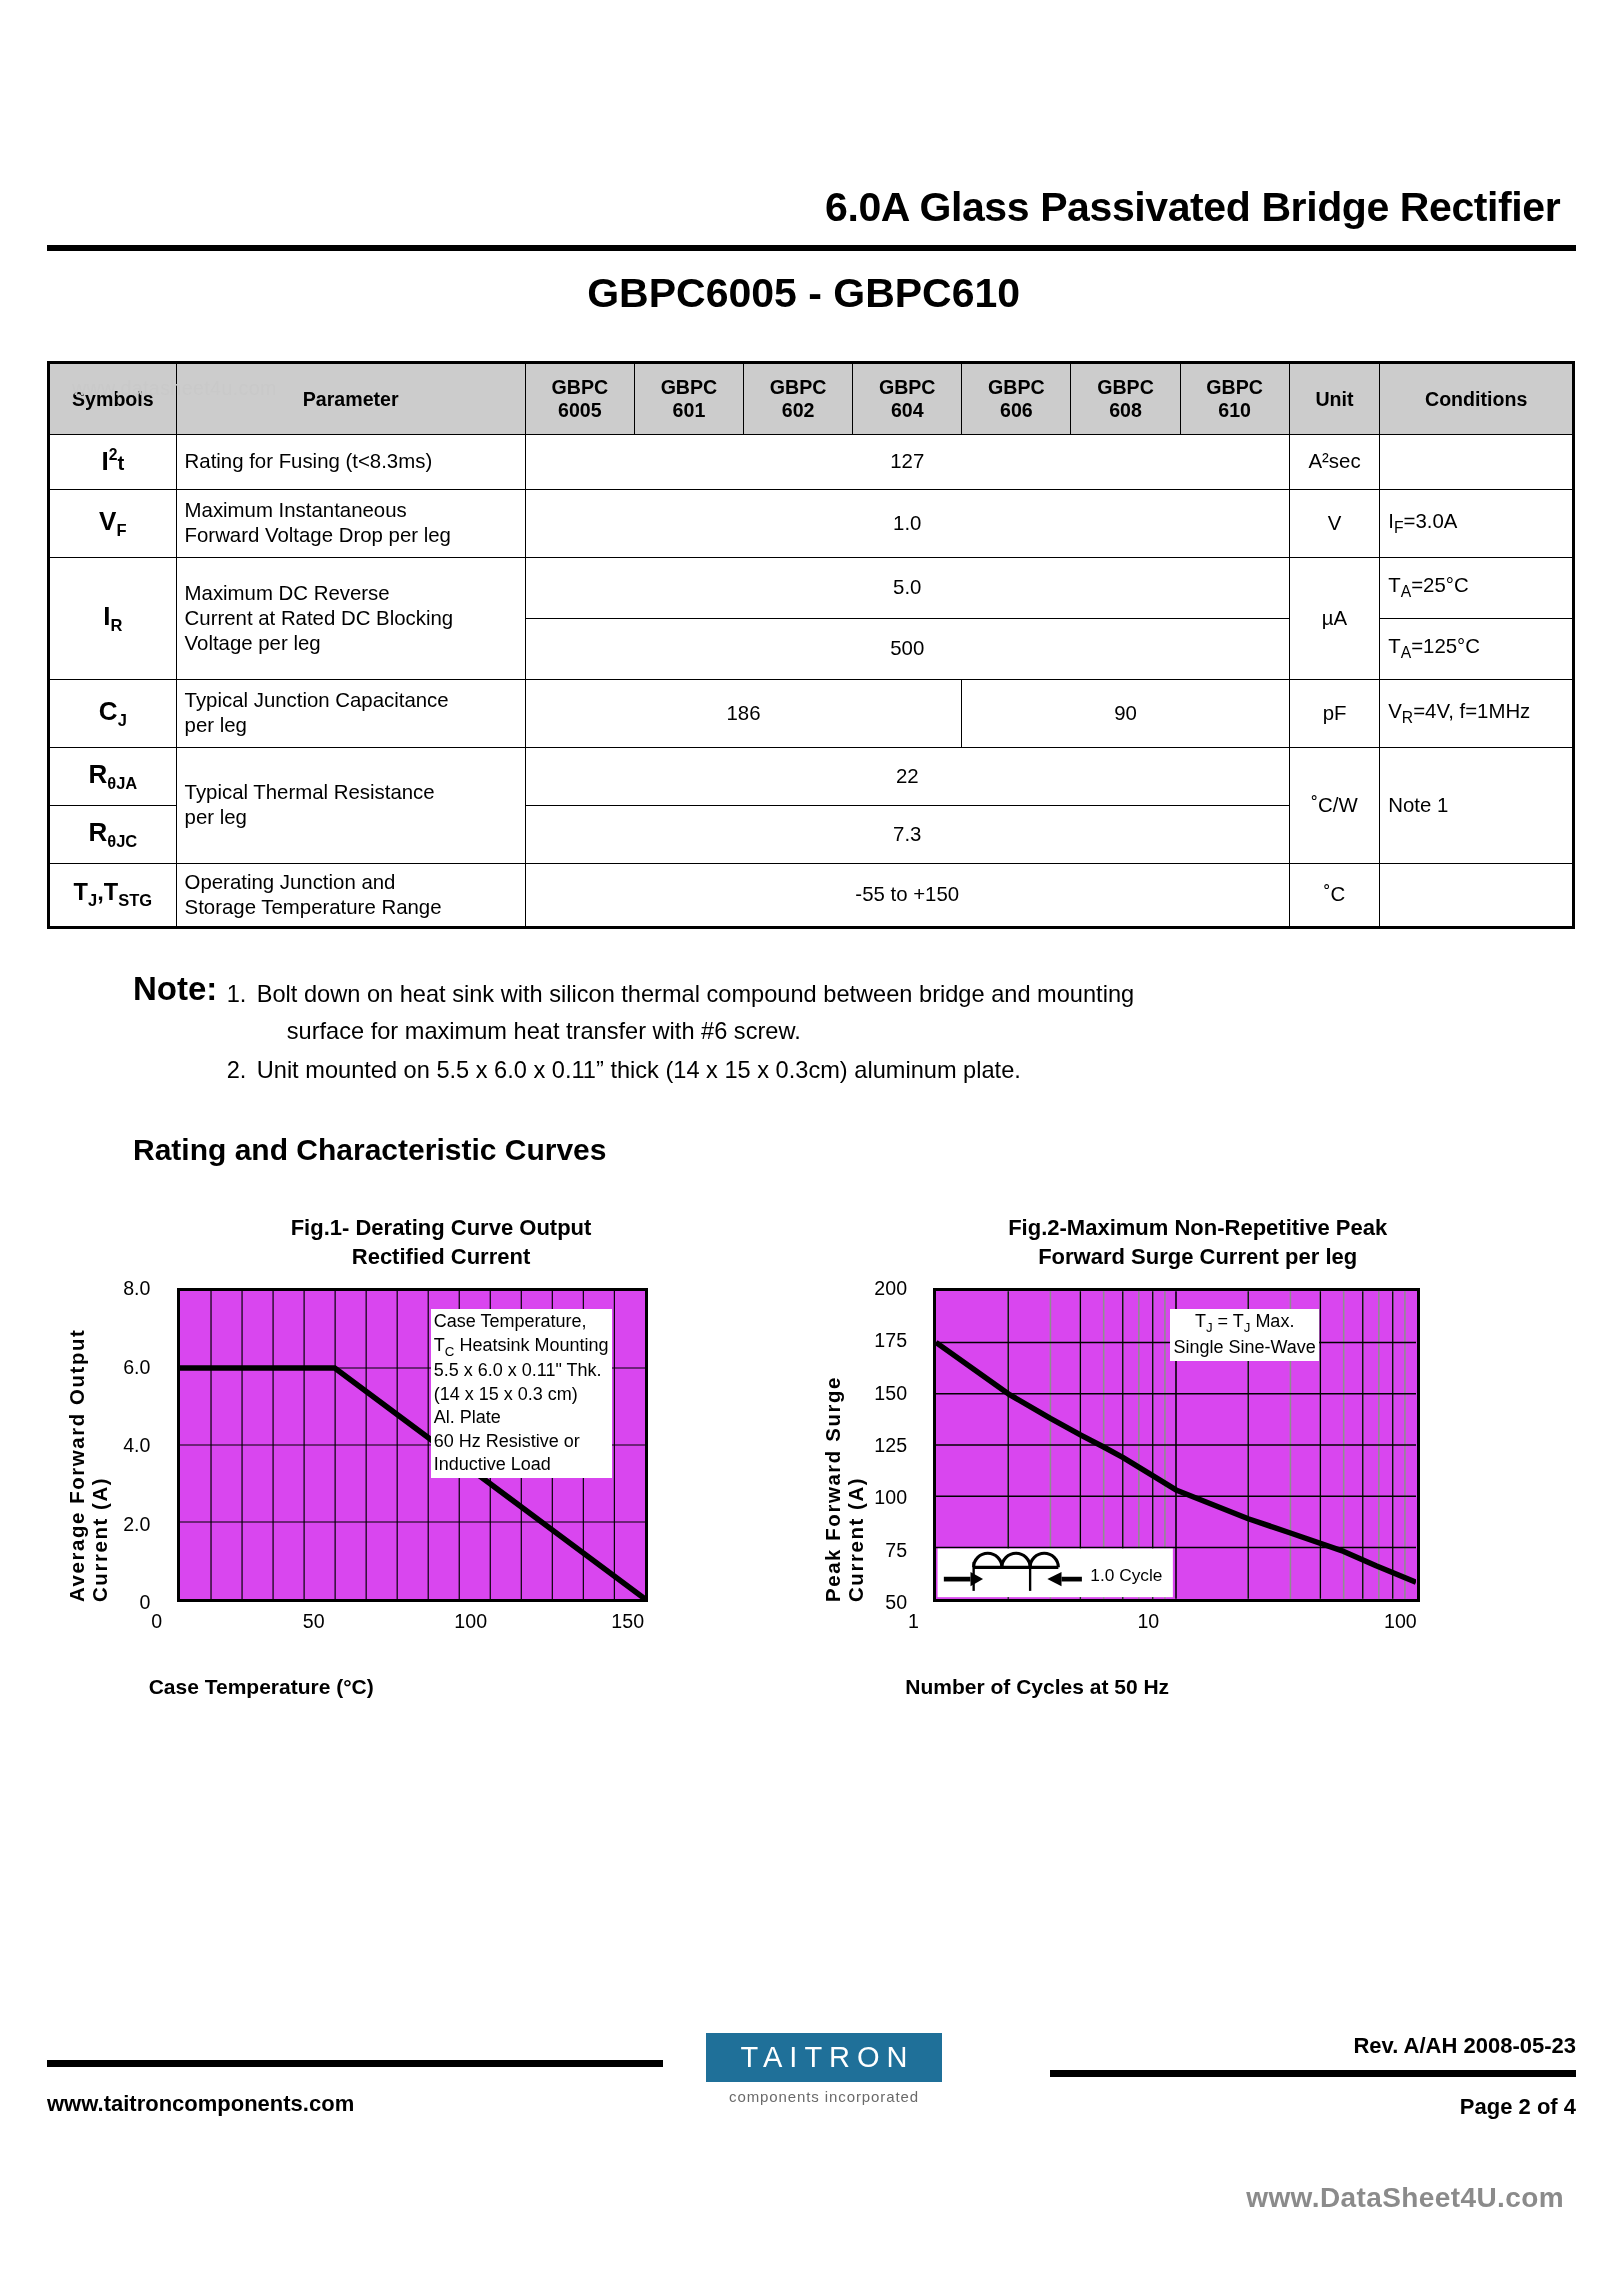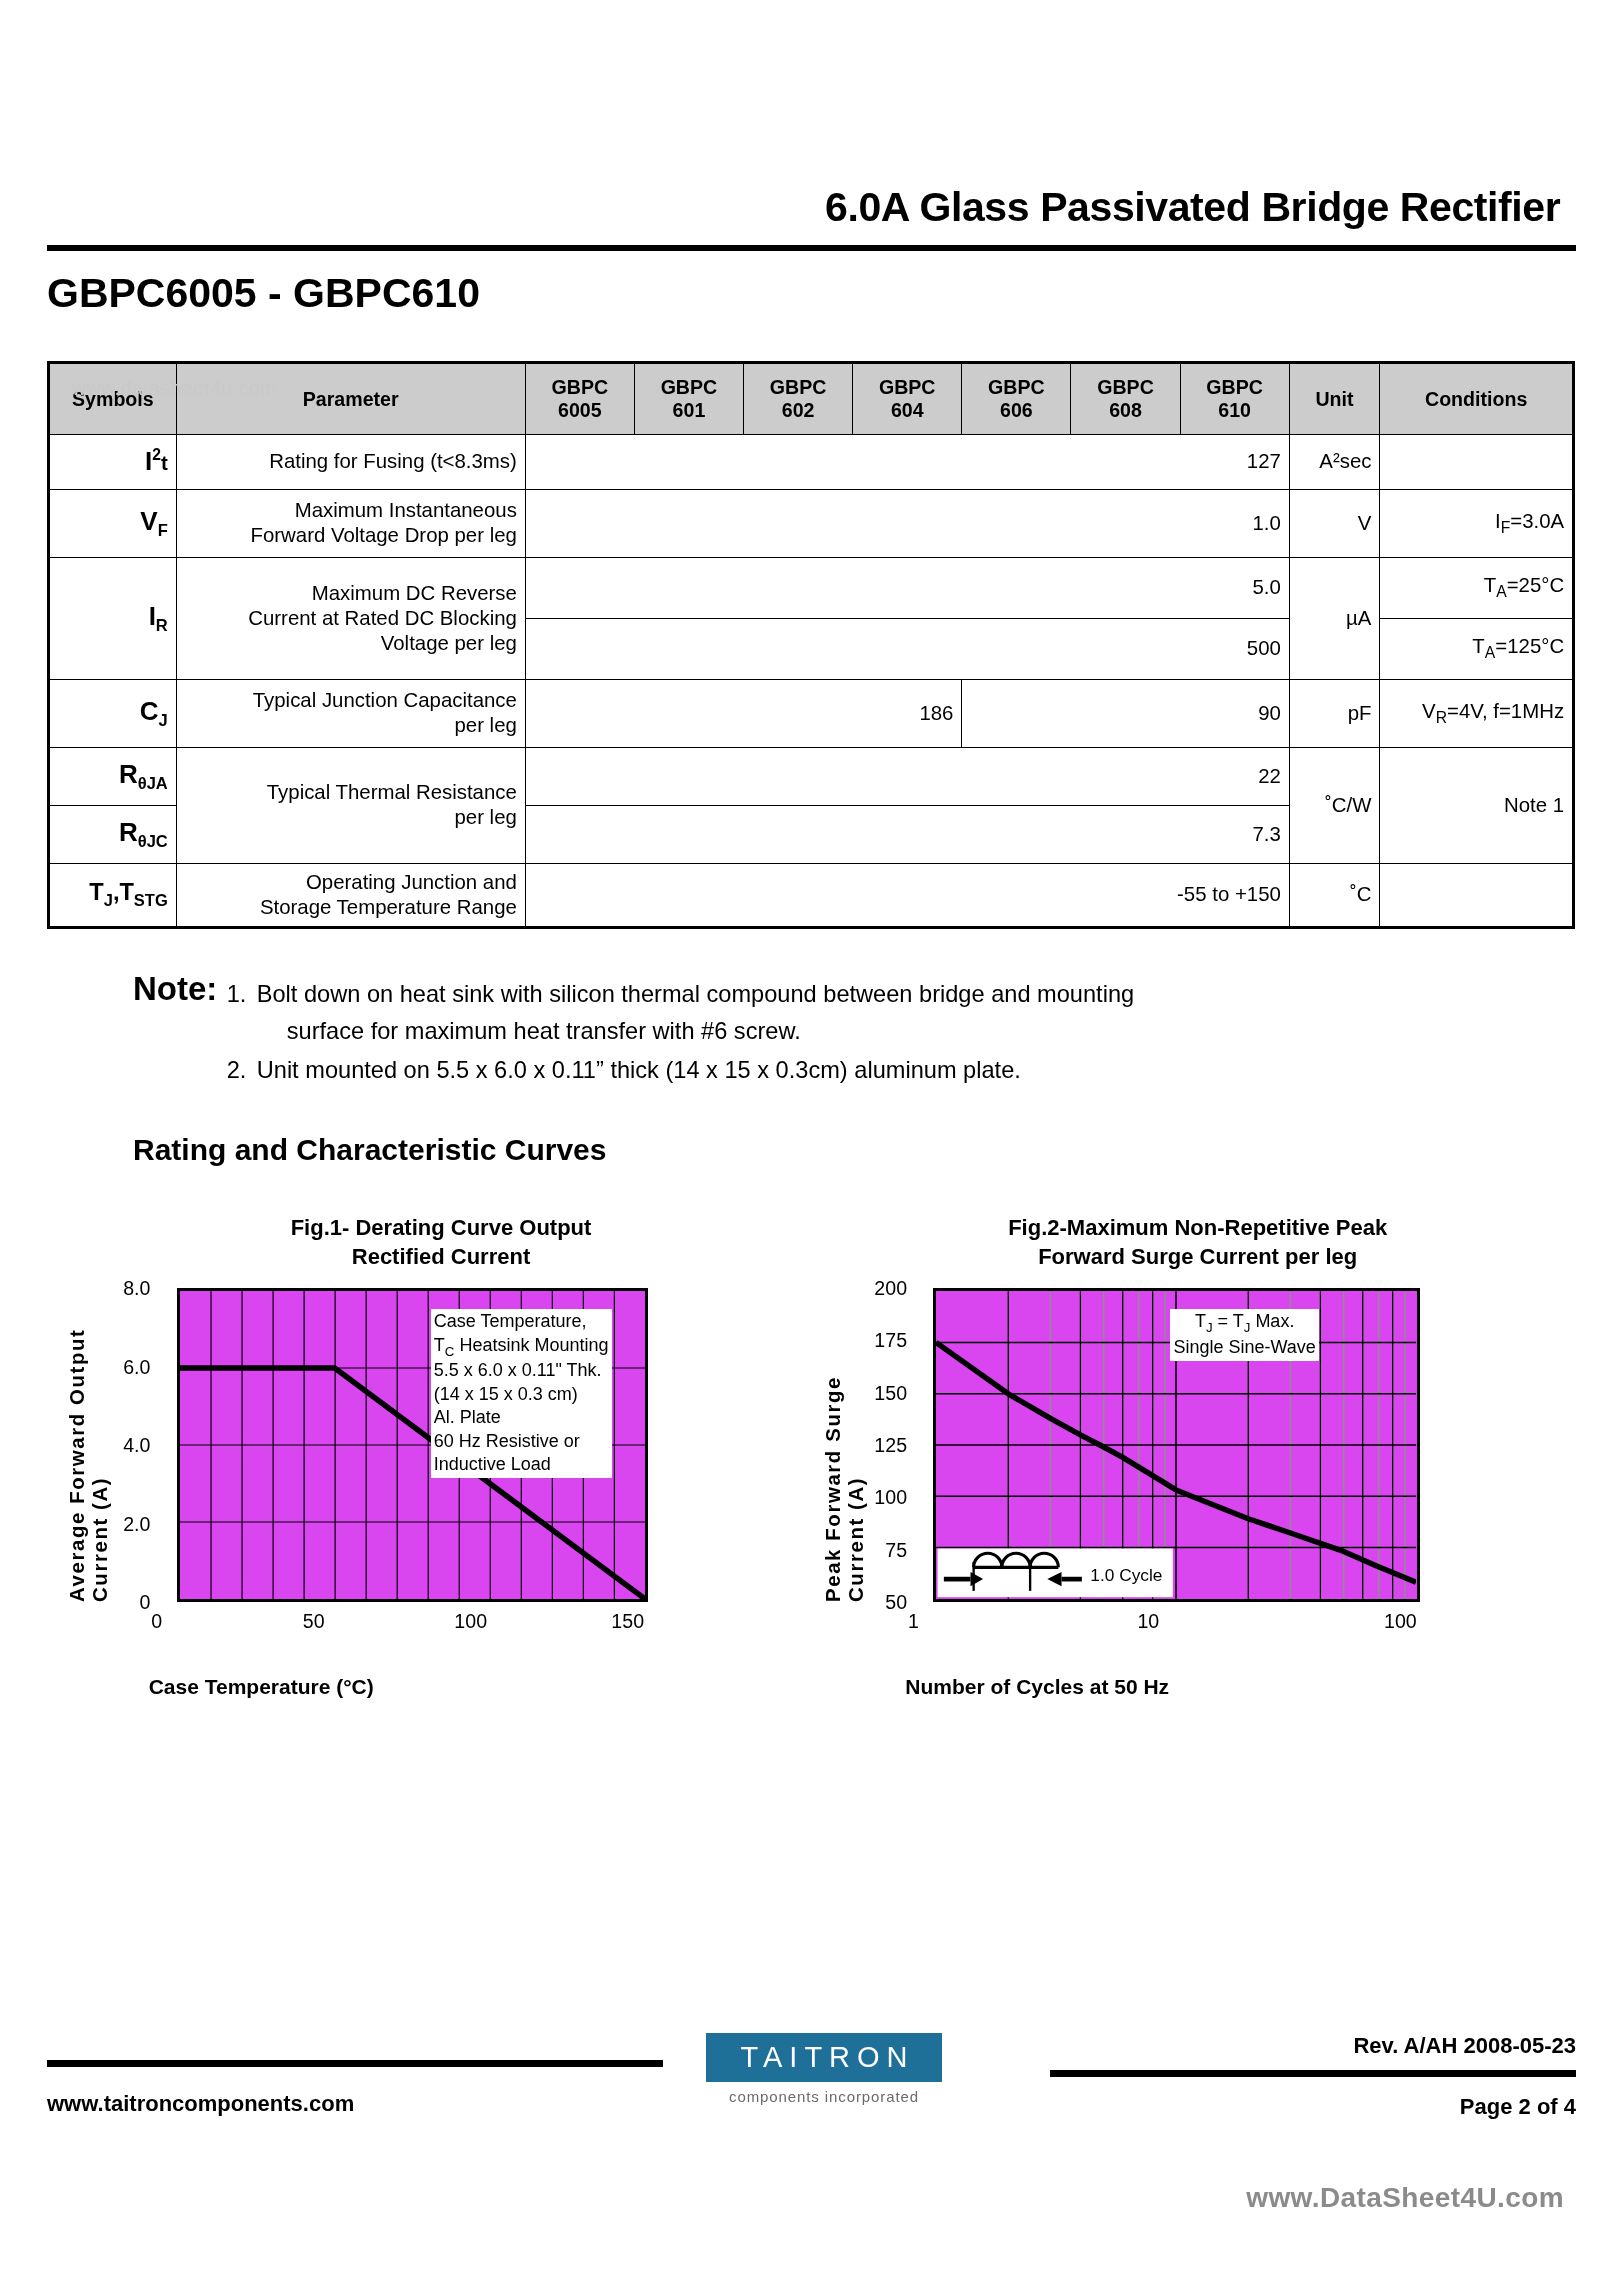--- a/index.html
+++ b/index.html
@@ -15,36 +15,36 @@
   .page { position:relative; width:1623px; height:2295px; padding: 0 47px; border-radius: 11px; }
 
   
   .hdr-title {
     text-align:right; font-size:41px; font-weight:bold;
     letter-spacing:-0.4px; padding-top:187px; padding-right:15.7px;
     line-height:1.0;
   }
   .hdr-rule { height:5.5px; background:#000; margin:17.3px 0 0 0; }
   .hdr-part {
-    text-align:left; font-size:41px; font-weight:bold;
+    text-align:center; font-size:41px; font-weight:bold;
     padding-top:22px; padding-right:15.7px; line-height:1.0;
   }
   .wm-top {
     position:absolute; left:72px; top:377px;
     font-size:19.6px; color:#c9c9c9; letter-spacing:0.4px;
   }
 
   
   .tbl-wrap { margin-top:47px; }
   table.spec {
     border-collapse:collapse; width:1528px;
     table-layout:fixed; font-size:19.6px;
   }
   table.spec th, table.spec td {
-    border:1.6px solid #000; padding:4.7px 7.9px; vertical-align:middle;text-align:right;
+    border:1.6px solid #000; padding:4.7px 7.9px; vertical-align:middle;
   }
   table.spec thead th {
     background:#cccccc; font-weight:bold; text-align:center;
     font-size:19.6px; line-height:1.15; height:72px;
   }
   .c-sym   { width:124px; }
   .c-par   { width:339px; }
   .c-dev   { width:106px; }
   .c-unit  { width:88px; }
   .c-cond  { width:188px; }

